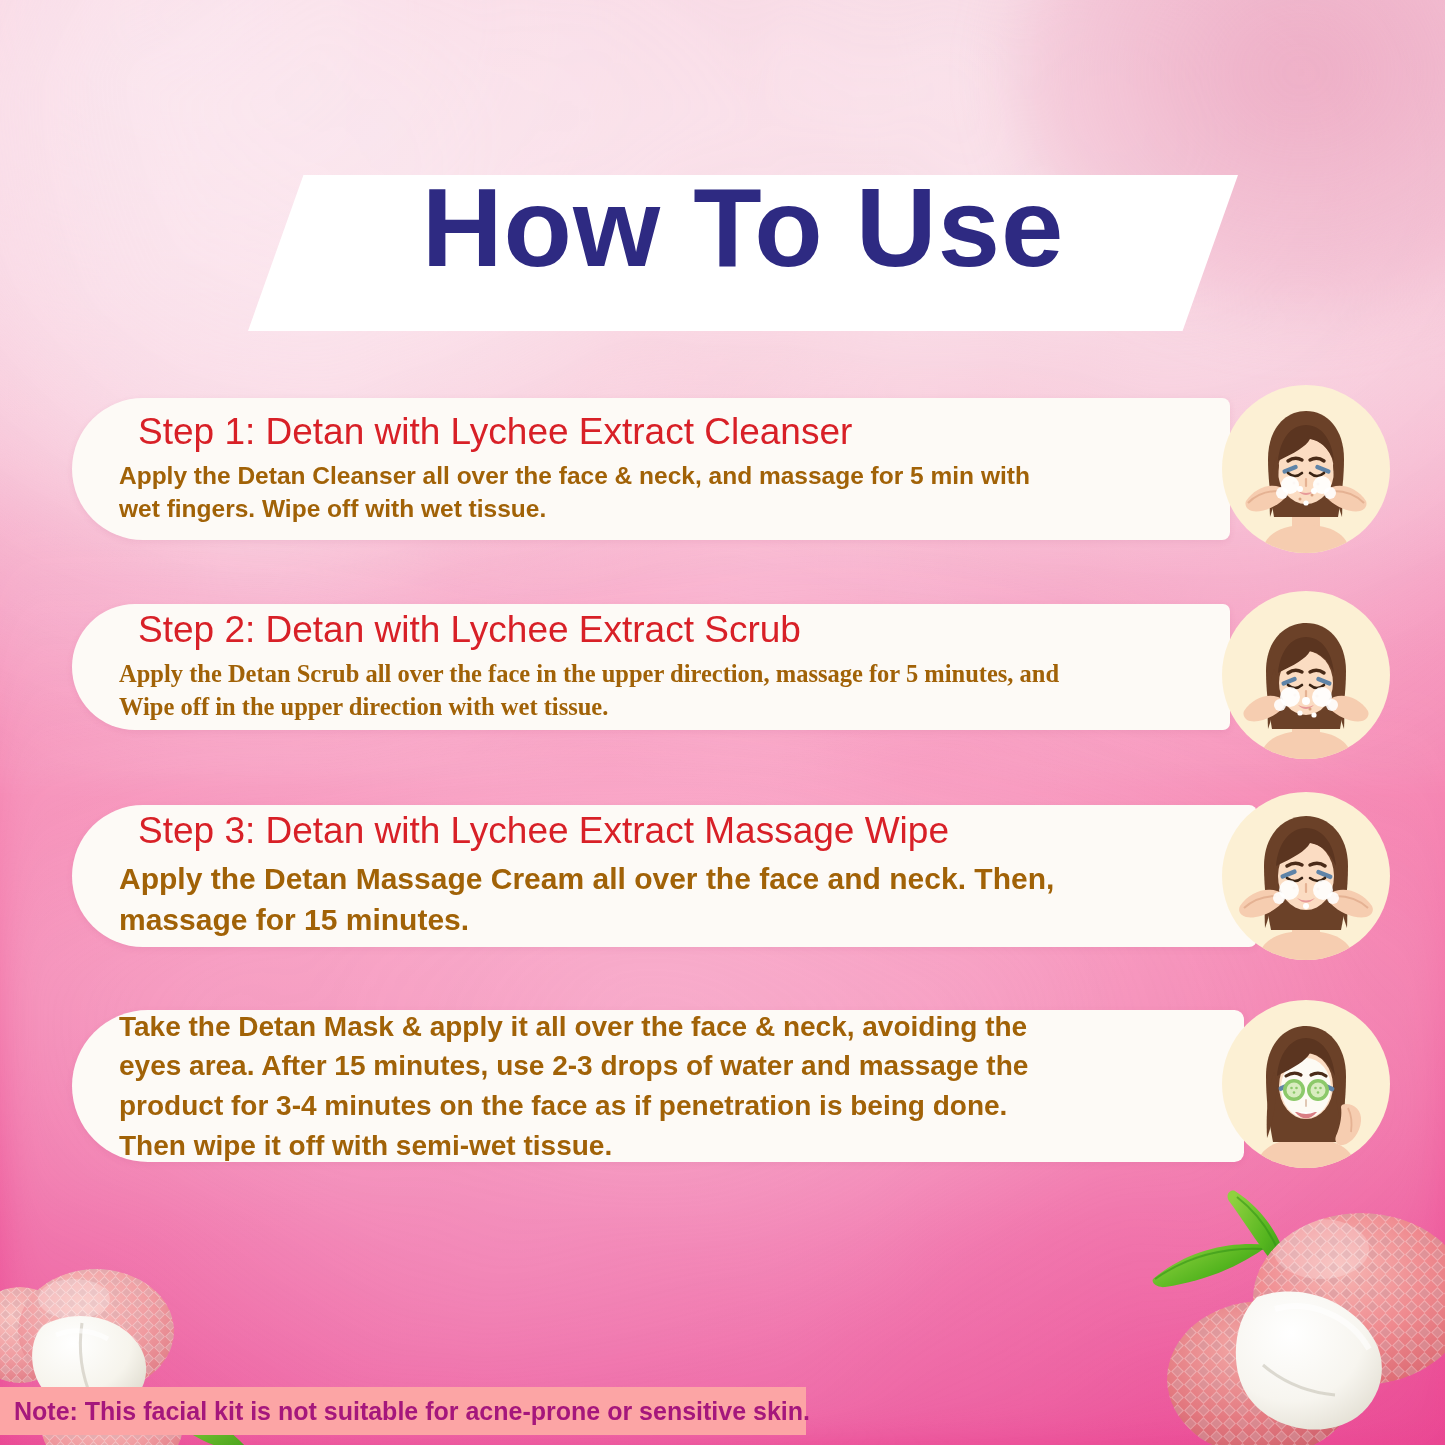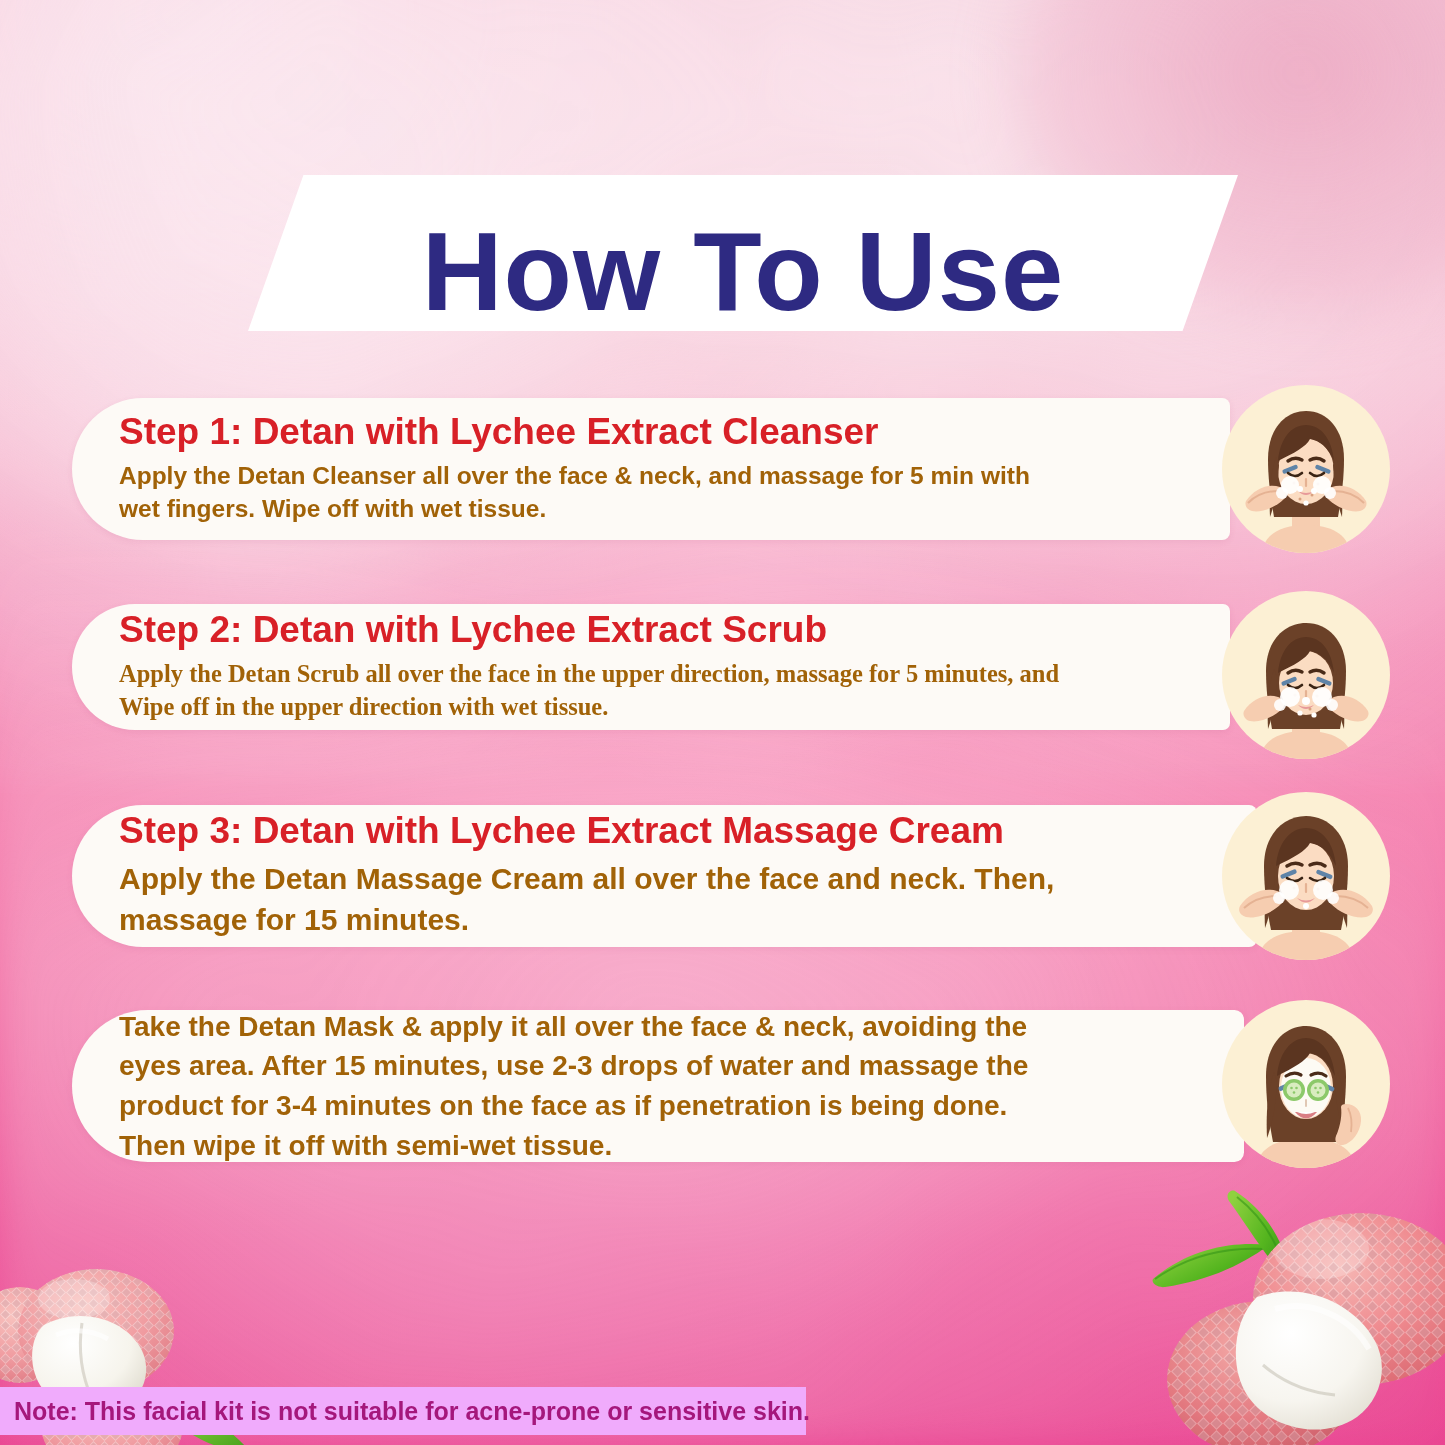--- a/index.html
+++ b/index.html
@@ -78,40 +78,40 @@
   .bg-vignette {
     position:absolute; inset:0;
     background:radial-gradient(ellipse at 50% 42%, rgba(255,255,255,.06) 0%, rgba(214,60,130,.12) 100%);
   }
 
   
   #banner {
     position:absolute; left:248px; top:175px; width:990px; height:156px;
     background:#ffffff;
     clip-path:polygon(5.6% 0%, 100% 0%, 94.4% 100%, 0% 100%);
-    display:flex; align-items:flex-end; justify-content:center;
+    display:flex; align-items:flex-start; justify-content:center;
   }
   #banner-title {
     font-size:112px; font-weight:bold; color:#2e2a82;
     letter-spacing:1px; line-height:1; white-space:nowrap;
     transform:translateY(-3px);
   }
 
   
   .card {
     position:absolute;
     background:#fdfaf6;
     border-radius:90px 10px 10px 90px;
     box-shadow:0 2px 6px rgba(170,60,110,.10);
     padding:16px 170px 16px 47px;
     display:flex; flex-direction:column; justify-content:center;
   }
   .card-title {
-    color:#d82027; font-weight:bold; line-height:1.08;
-    margin-bottom:7px; white-space:nowrap;
+    color:#d82027; font-weight:normal; line-height:1.08;
+    margin-bottom:7px; white-space:nowrap;margin-left:19px;
   }
   .card-body { color:#a16207; font-weight:bold; line-height:1.38; }
 
   
   #card-1 { left:72px; top:398px; width:1158px; height:142px; }
   #card-1 .card-title { font-size:37px; }
   #card-1 .card-body  { font-size:24.5px; }
 
   #card-2 { left:72px; top:604px; width:1158px; height:126px; }
   #card-2 .card-title { font-size:37px; }
@@ -139,21 +139,21 @@
 
   
   .lychee-art { position:absolute; pointer-events:none; }
   #lychee-right { right:0; bottom:0; width:300px; height:262px; }
   #lychee-left  { left:0;  bottom:0; width:262px; height:180px; }
   .lychee-art svg { display:block; width:100%; height:100%; }
 
   
   #note-bar {
     position:absolute; left:0; bottom:10px; width:806px; height:48px;
-    background:#f0abfc; display:flex; align-items:center;
+    background:#fca5a5; display:flex; align-items:center;
     padding-left:14px;
   }
   #note-text {
     color:#a5177c; font-weight:bold; font-size:25px; white-space:nowrap;
   }
 </style>
 </head>
 <body>
 
 <div id="bg">
@@ -249,21 +249,21 @@
     <circle cx="100" cy="106" r="10" fill="#ffffff" opacity=".93"></circle>
     <circle cx="58" cy="114" r="6" fill="#ffffff" opacity=".9"></circle>
     <circle cx="110" cy="114" r="6" fill="#ffffff" opacity=".9"></circle>
     <circle cx="84" cy="110" r="4" fill="#ffffff"></circle>
     <circle cx="78" cy="122" r="2.6" fill="#ffffff"></circle>
       <circle cx="92" cy="124" r="2.6" fill="#ffffff"></circle>
   </svg>
 </div>
 
 <div class="card" id="card-3">
-  <div class="card-title">Step 3: Detan with Lychee Extract Massage Cream</div>
+  <div class="card-title">Step 3: Detan with Lychee Extract Massage Wipe</div>
   <div class="card-body">Apply the Detan Massage Cream all over the face and neck. Then, massage for 15 minutes.</div>
 </div>
 <div class="step-icon" id="icon-3">
   <svg viewBox="0 0 168 168" xmlns="http://www.w3.org/2000/svg">
     <path d="M70 130h28v18H70z" fill="#f6cdb0"></path>
     <path d="M36 168c2-20 21-29 48-29s46 9 48 29z" fill="#f6cdb0"></path>
     <path d="M42 74c0-31 19-50 42-50s42 19 42 50c0 24-3 44-7 64H49c-4-20-7-40-7-64z" fill="#6b4128"></path>
     <ellipse cx="84" cy="84" rx="28" ry="34" fill="#fbdcc2"></ellipse>
     <path d="M54 74c2-23 14-38 30-38s28 15 30 38c-7-15-15-21-26-23-4 8-17 15-34 23z" fill="#5b3520"></path>
     <path d="M50 70c-7 20-8 44-7 66 7-18 9-40 10-56z" fill="#6b4128"></path>

